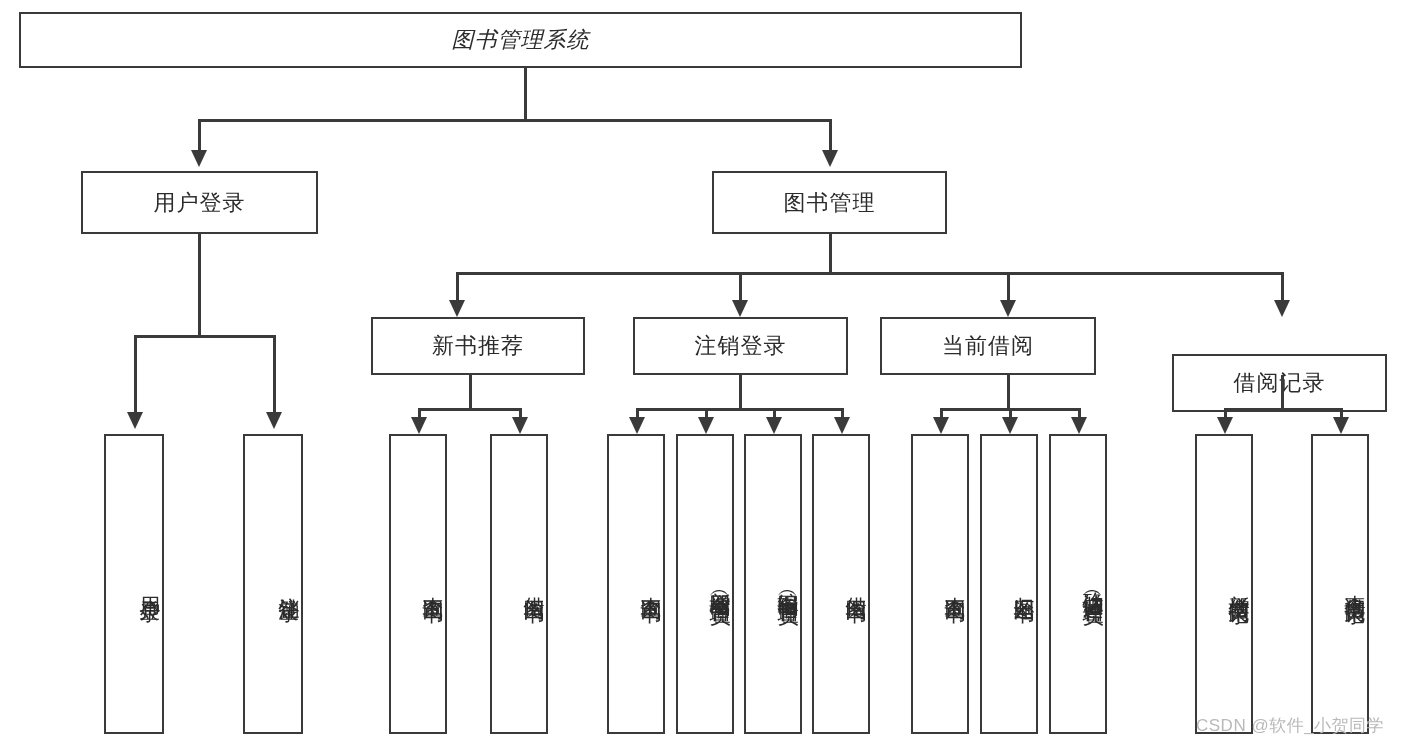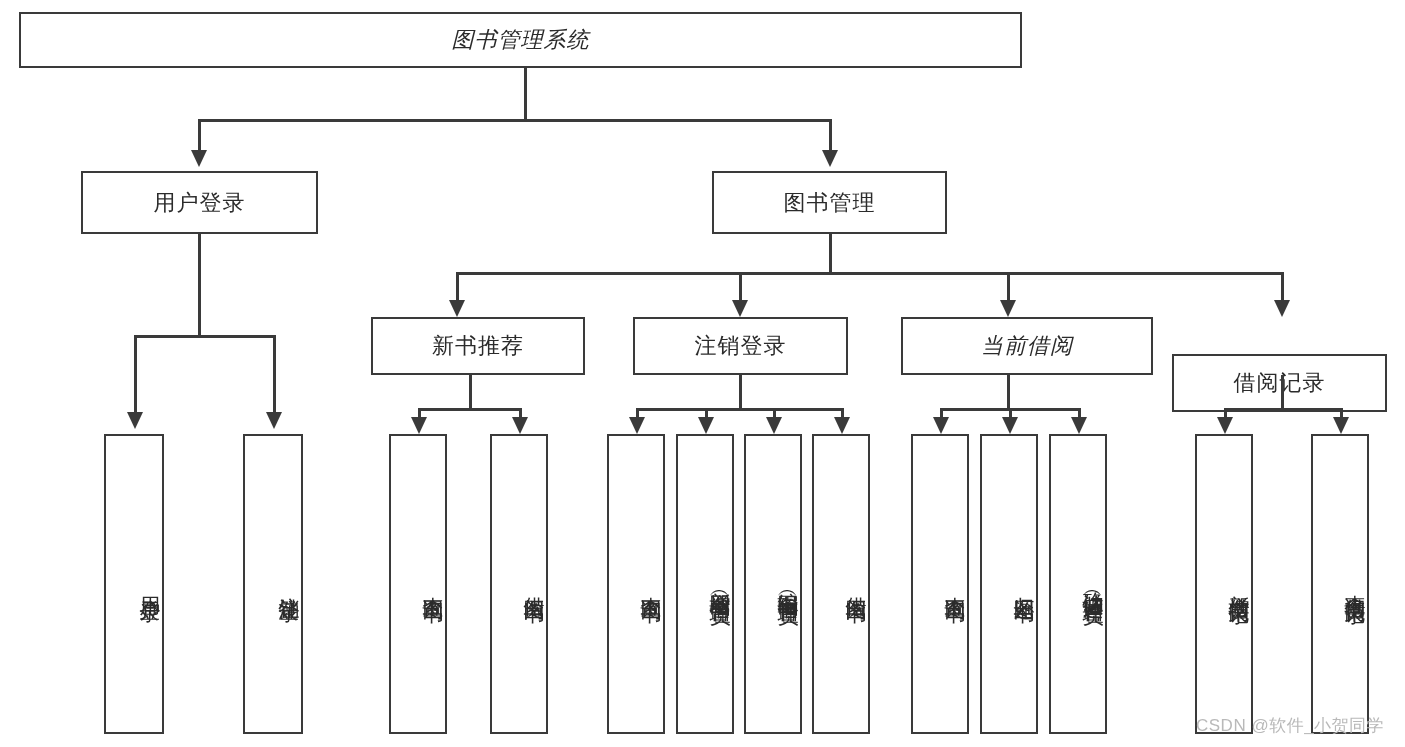--- a/index.html
+++ b/index.html
@@ -113,21 +113,21 @@
   <div class="arrow" style="left:1000px;top:300px;"></div>
   <div class="seg v" style="left:1281px;top:272px;height:30px;"></div>
   <div class="arrow" style="left:1274px;top:300px;"></div>
 
   <div class="node horiz" style="left:363px;top:317px;width:214px;height:58px;margin-left:8px;">
     <span>新书推荐</span>
   </div>
   <div class="node horiz" style="left:633px;top:317px;width:215px;height:58px;">
     <span>注销登录</span>
   </div>
-  <div class="node horiz" style="left:901px;top:317px;width:252px;height:58px;font-style:italic;">
+  <div class="node horiz" style="left:880px;top:317px;width:216px;height:58px;">
     <span>当前借阅</span>
   </div>
   <div class="node horiz" style="left:1172px;top:317px;width:215px;height:58px;margin-top:37px;">
     <span>借阅记录</span>
   </div>
 
   <div class="seg v" style="left:469px;top:375px;height:35px;"></div>
   <div class="seg h" style="left:418px;top:408px;width:103px;"></div>
   <div class="seg v" style="left:418px;top:408px;height:12px;"></div>
   <div class="arrow" style="left:411px;top:417px;"></div>

